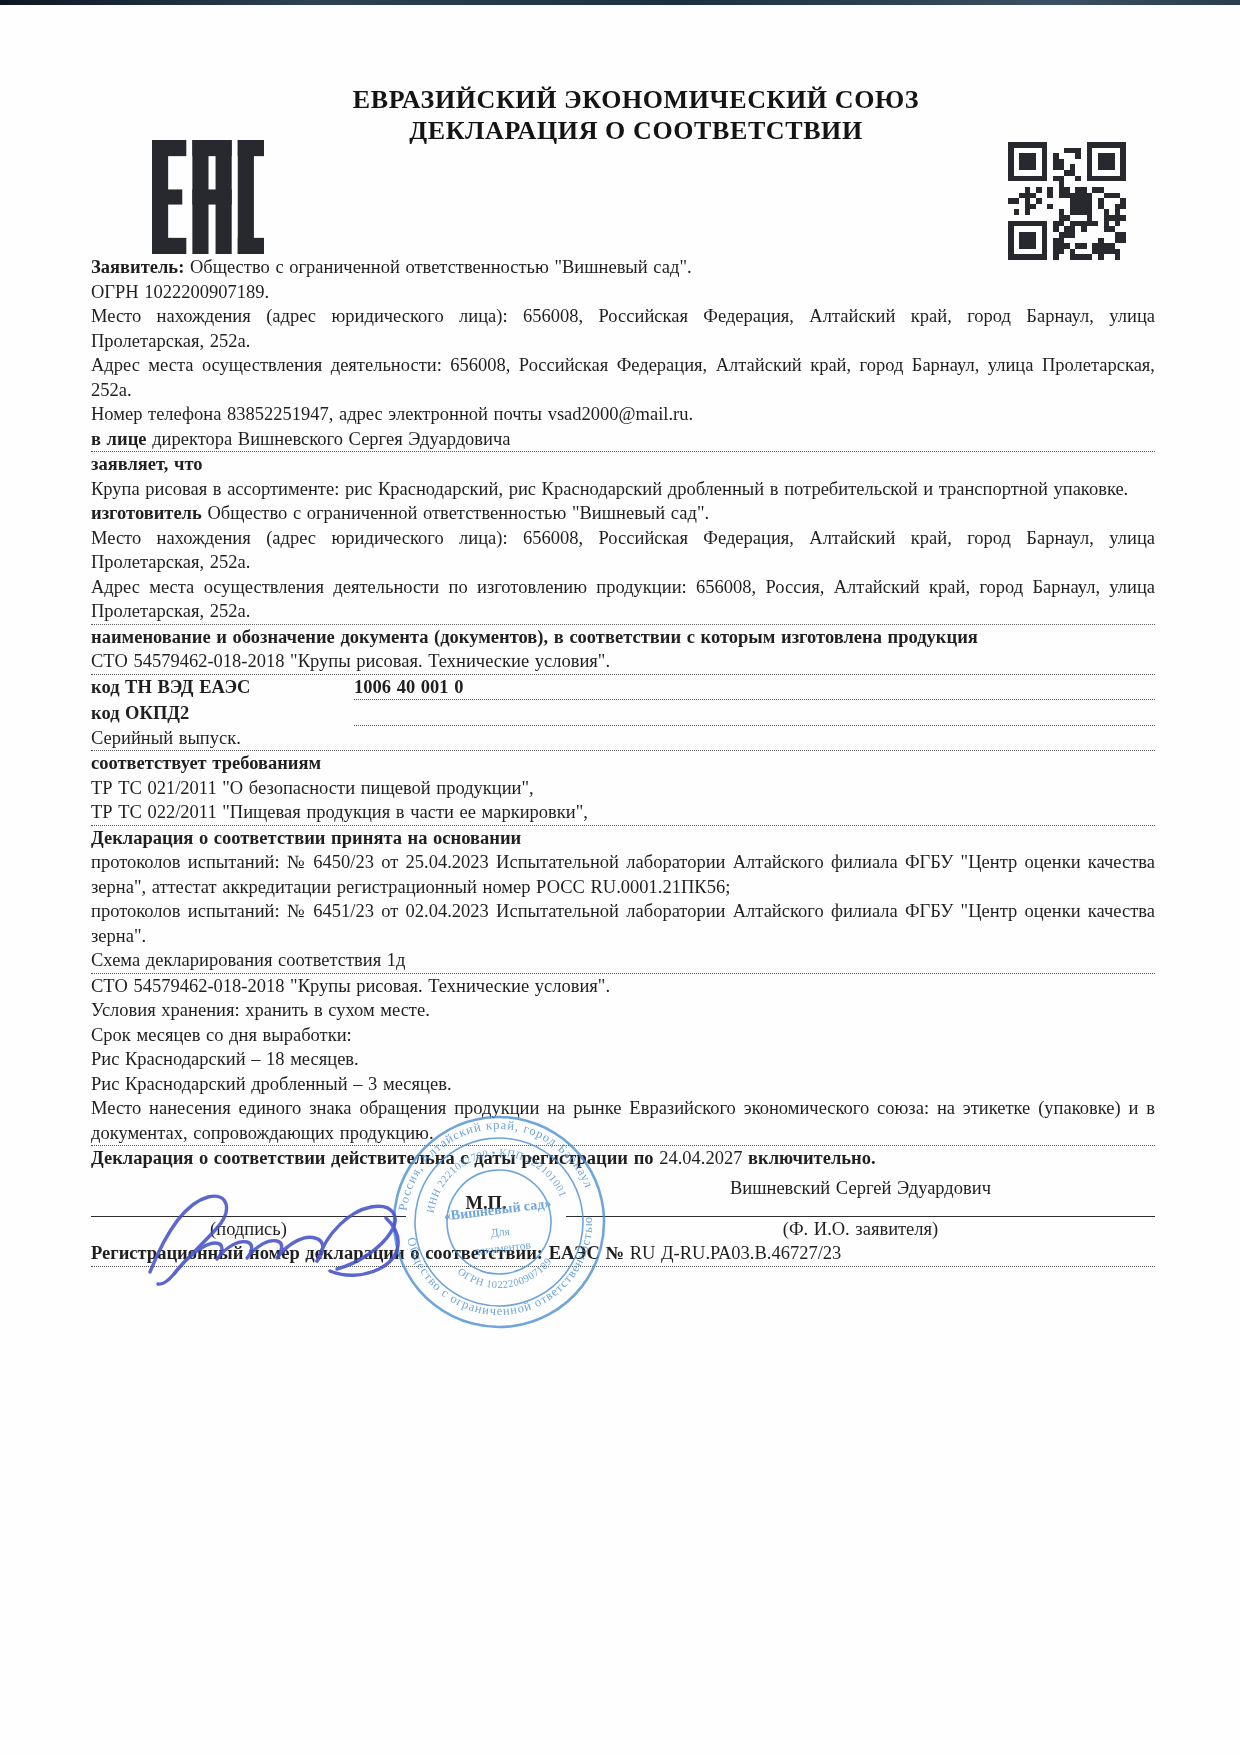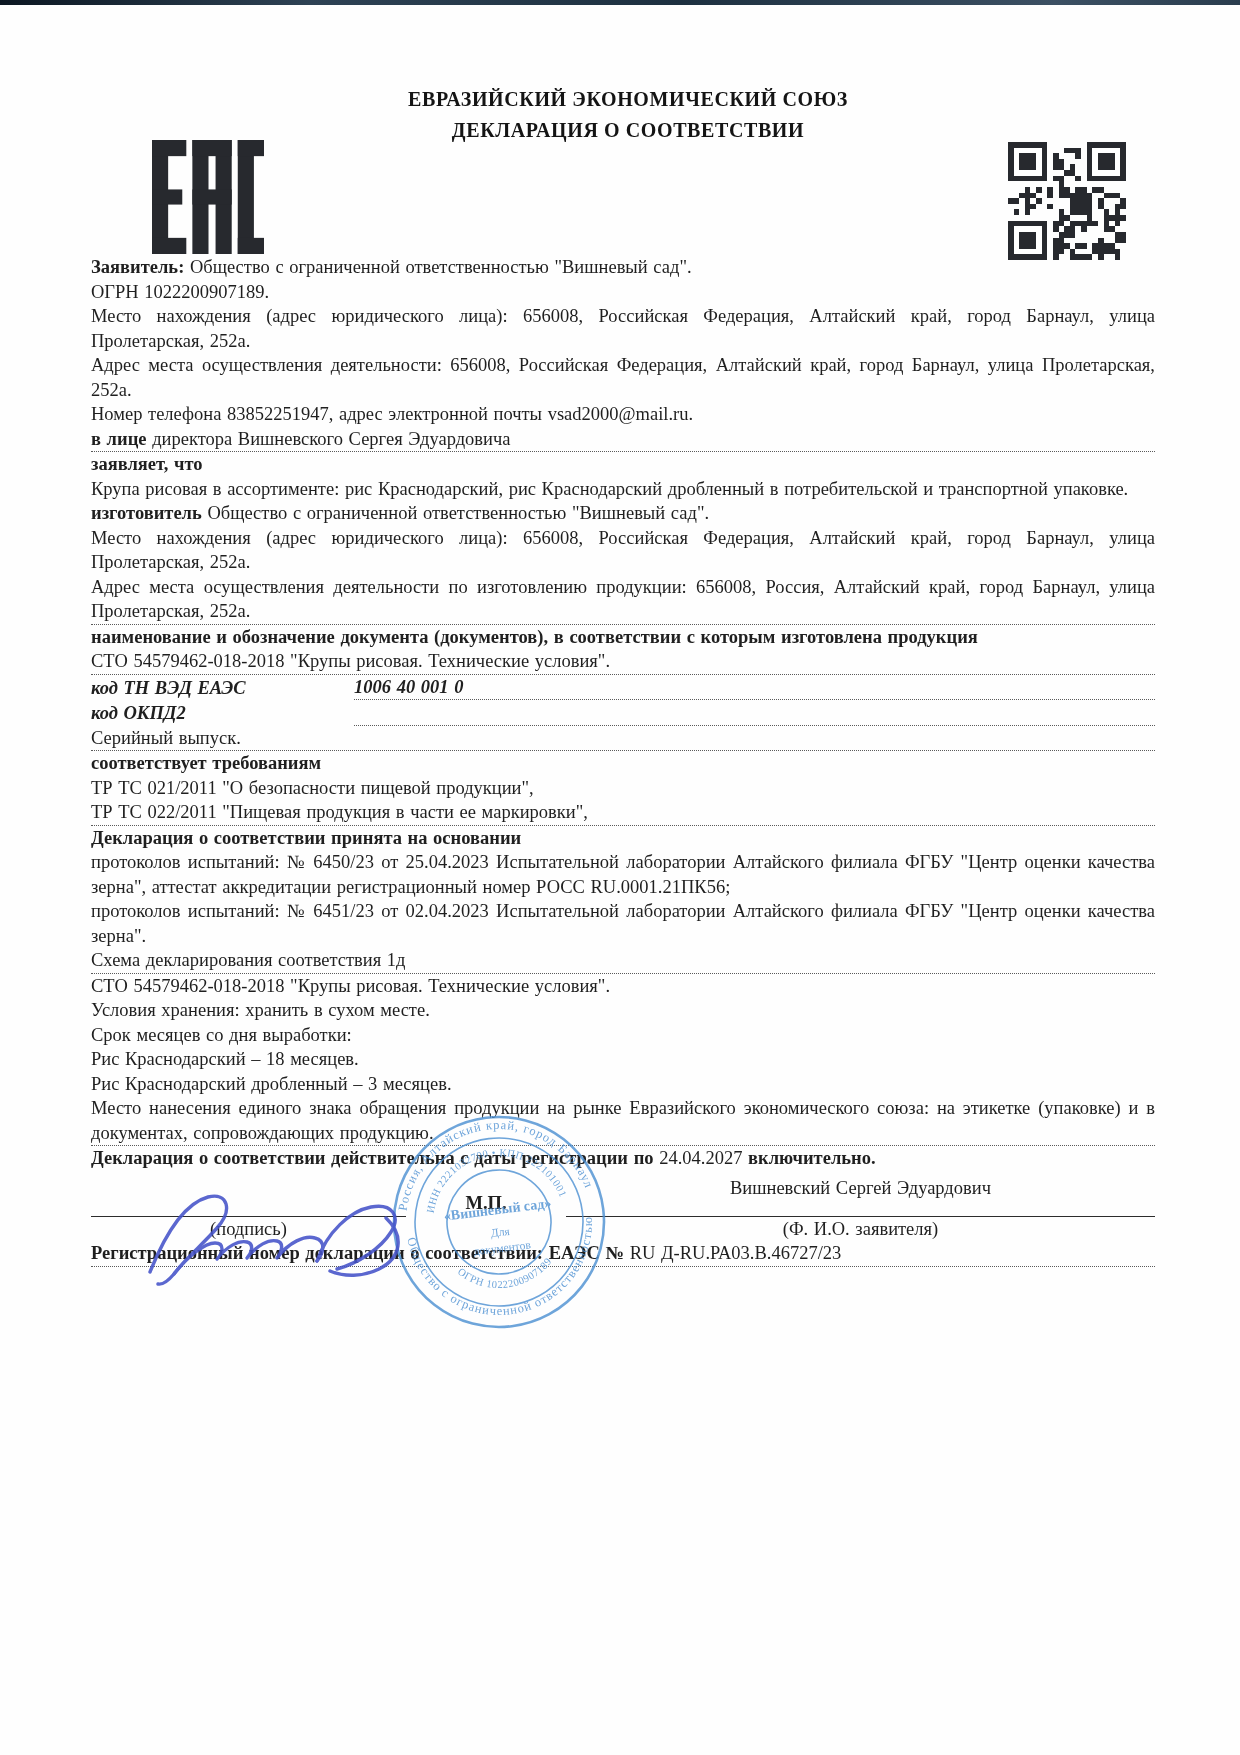--- a/index.html
+++ b/index.html
@@ -12,31 +12,31 @@
     color:#1f1f1f;
     overflow:hidden;
   }
   .top-edge{
     position:absolute;left:0;top:0;width:100%;height:5px;
     background:linear-gradient(90deg,#0c1722,#2e4254 25%,#1d3040 55%,#3c5063 85%,#2a3d4e);
   }
   .eac-logo{position:absolute;left:152px;top:140px;width:112px;height:114px;}
   .qr{position:absolute;left:1008px;top:142px;width:118px;height:118px;}
   .titles{
-    position:absolute;left:138px;top:84px;width:980px;
-    text-align:center;font-weight:bold;font-size:20px;line-height:31px;
+    position:absolute;left:146px;top:84px;width:980px;
+    text-align:center;font-weight:bold;font-size:26px;line-height:31px;
     letter-spacing:.6px;color:#141414;
   }
   .body{
     position:absolute;left:91px;top:255px;width:1064px;
     font-size:18.5px;line-height:24.5px;word-spacing:1px;
   }
   .body p{margin:0;text-align:justify;}
   .u-dot{border-bottom:1.5px dotted #5a5a5a;}
-  .coderow{display:flex;align-items:flex-end;font-style:italic;}
+  .coderow{display:flex;align-items:center;}
   .coderow .lbl{flex:0 0 263px;font-weight:bold;}
   .coderow .val{flex:1;border-bottom:1.5px dotted #5a5a5a;font-weight:bold;min-height:24.5px;}
   b{font-weight:bold;margin-top:16px;}
   .mt10{margin-top:12px;}
   .sigrow{display:flex;align-items:flex-end;margin-top:4px;height:42px;}
   .sigrow .line{border-bottom:1.6px solid #2c2c2c;height:40px;}
   .sigrow .left{flex:0 0 315px;}
   .sigrow .mp{flex:0 0 160px;text-align:center;font-weight:bold;padding-bottom:1px;}
   .sigrow .right{flex:1;text-align:center;}
   .caprow{display:flex;}

